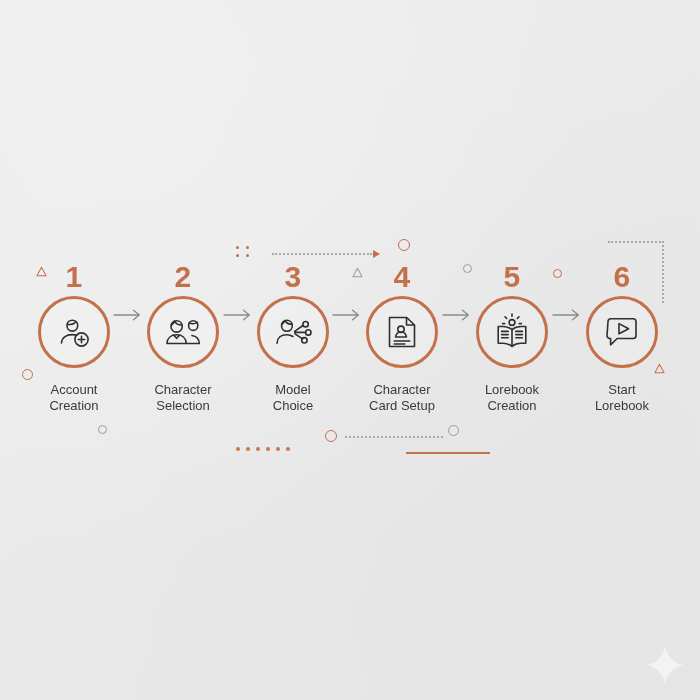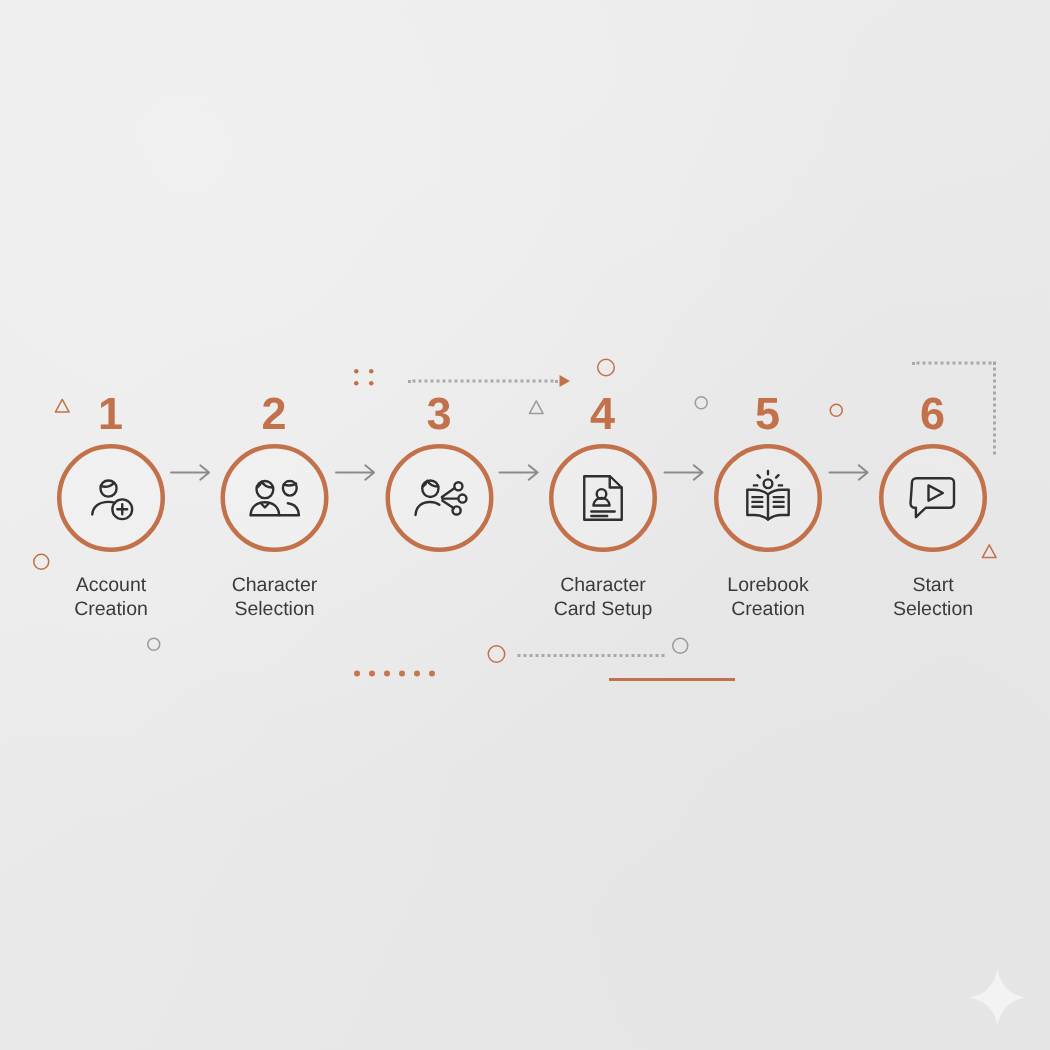--- a/index.html
+++ b/index.html
@@ -202,20 +202,22 @@
       <path stroke="#2f2f31" stroke-width="1.6" fill="none" stroke-linecap="round" stroke-linejoin="round" d="M8.5 13.6c0-3.2 2.4-5.3 5.4-5.3s5.4 2.1 5.4 5.3c0 3.2-2.2 5.7-5.4 5.7s-5.4-2.5-5.4-5.7z"></path>
       <path stroke="#2f2f31" stroke-width="1.6" fill="none" stroke-linecap="round" stroke-linejoin="round" d="M8.9 12.4c1.3-1 2.4-2.3 3-3.9 1.3 2.3 4 3.9 7.3 3.8"></path>
       <path stroke="#2f2f31" stroke-width="1.6" fill="none" stroke-linecap="round" stroke-linejoin="round" d="M4 31.3c.2-5.4 4.2-8.6 9.6-8.6 2.4 0 4.6.6 6.3 1.8"></path>
       <circle stroke="#2f2f31" stroke-width="1.6" fill="none" stroke-linecap="round" stroke-linejoin="round" cx="32.6" cy="12.2" r="2.7"></circle>
       <circle stroke="#2f2f31" stroke-width="1.6" fill="none" stroke-linecap="round" stroke-linejoin="round" cx="35.3" cy="20.4" r="2.7"></circle>
       <circle stroke="#2f2f31" stroke-width="1.6" fill="none" stroke-linecap="round" stroke-linejoin="round" cx="31.4" cy="28.3" r="2.7"></circle>
       <path stroke="#2f2f31" stroke-width="1.6" fill="none" stroke-linecap="round" stroke-linejoin="round" d="M21.6 19.3l8.3-5.8M21.8 20.4h10.6M22 21.8l7.6 5.1"></path>
     </svg>
           </span>
         </div>
+        <div class="step-label">Model
+Choice</div>
       </div>
       <div class="step" style="left: 402px;">
         <div class="step-num">4</div>
         <div class="step-circle">
           <span>
             <svg width="40" height="40" viewBox="0 0 40 40">
       <path stroke="#2f2f31" stroke-width="1.6" fill="none" stroke-linecap="round" stroke-linejoin="round" d="M7.5 5.5h17.2L32.5 13v21.5H7.5z"></path>
       <path stroke="#2f2f31" stroke-width="1.6" fill="none" stroke-linecap="round" stroke-linejoin="round" d="M24.5 5.7V13h7.8"></path>
       <circle stroke="#2f2f31" stroke-width="1.6" fill="none" stroke-linecap="round" stroke-linejoin="round" cx="19" cy="17.3" r="3.2"></circle>
       <path stroke="#2f2f31" stroke-width="1.6" fill="none" stroke-linecap="round" stroke-linejoin="round" d="M13.6 25c.4-3.2 2.7-5 5.4-5s5 1.8 5.4 5z"></path>
@@ -246,21 +248,21 @@
         <div class="step-num">6</div>
         <div class="step-circle">
           <span>
             <svg width="40" height="40" viewBox="0 0 40 40">
       <path stroke="#2f2f31" stroke-width="1.6" fill="none" stroke-linecap="round" stroke-linejoin="round" d="M6 9.6c0-1.6 1.3-2.8 2.9-2.8h22.2c1.6 0 2.9 1.2 2.9 2.8v14.1c0 1.6-1.3 2.8-2.9 2.8H15.2l-6.6 6.3v-6.3h-.7c-1.6 0-2.9-1.2-2.9-2.8z"></path>
       <path stroke="#2f2f31" stroke-width="1.6" fill="none" stroke-linecap="round" stroke-linejoin="round" d="M17 11.6l9.6 5.1-9.6 5.1z"></path>
     </svg>
           </span>
         </div>
         <div class="step-label">Start
-Selection</div>
+Lorebook</div>
       </div>
       <div class="connector" style="left: 128px;"><svg width="30" height="14" viewBox="0 0 30 14">
       <path d="M1 7h25M20.5 2.2 26.4 7l-5.9 4.8" fill="none" stroke="#8b8b8d" stroke-width="1.3" stroke-linecap="round" stroke-linejoin="round"></path>
         </svg></div>
       <div class="connector" style="left: 238px;"><svg width="30" height="14" viewBox="0 0 30 14">
       <path d="M1 7h25M20.5 2.2 26.4 7l-5.9 4.8" fill="none" stroke="#8b8b8d" stroke-width="1.3" stroke-linecap="round" stroke-linejoin="round"></path>
         </svg></div>
       <div class="connector" style="left: 347px;"><svg width="30" height="14" viewBox="0 0 30 14">
       <path d="M1 7h25M20.5 2.2 26.4 7l-5.9 4.8" fill="none" stroke="#8b8b8d" stroke-width="1.3" stroke-linecap="round" stroke-linejoin="round"></path>
         </svg></div>

